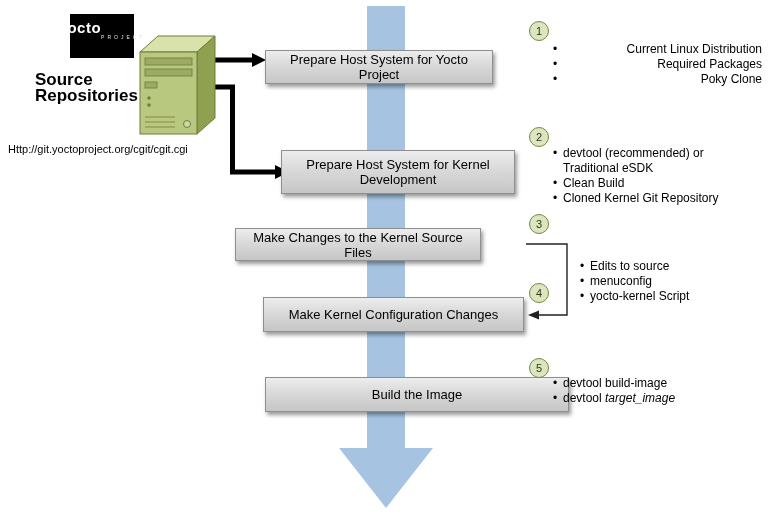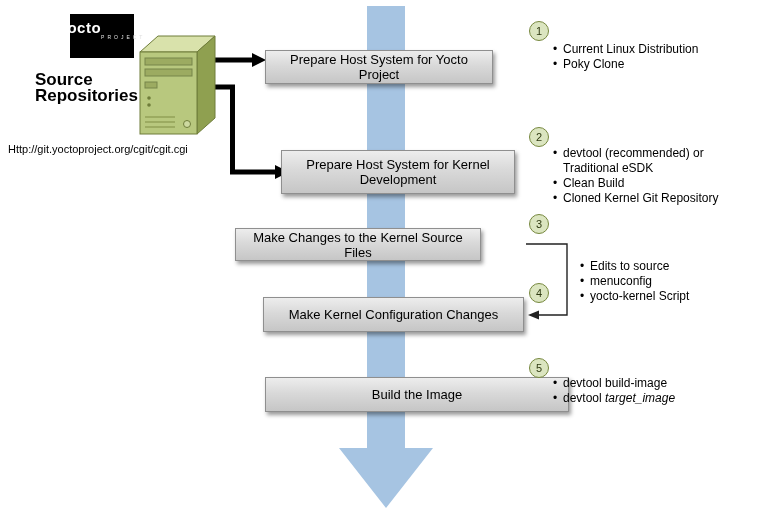--- a/index.html
+++ b/index.html
@@ -120,22 +120,23 @@
   <div class="badge" style="left:529px;top:214px;">
     <span>3</span>
   </div>
   <div class="badge" style="left:529px;top:283px;">
     <span>4</span>
   </div>
   <div class="badge" style="left:529px;top:358px;">
     <span>5</span>
   </div>
 
-  <ul class="bullets" style="left:552px;top:42px;width:210px;">
+  <ul class="bullets" style="left:552px;top:42px;width:210px;text-align:right;">
     <li>Current Linux Distribution</li>
+    <li>Required Packages</li>
     <li>Poky Clone</li>
   </ul>
 
   <ul class="bullets" style="left:552px;top:146px;width:205px;">
     <li class="wrap-narrow">devtool (recommended) or Traditional eSDK</li>
     <li>Clean Build</li>
     <li>Cloned Kernel Git Repository</li>
   </ul>
 
   <ul class="bullets" style="left:579px;top:259px;width:160px;">

